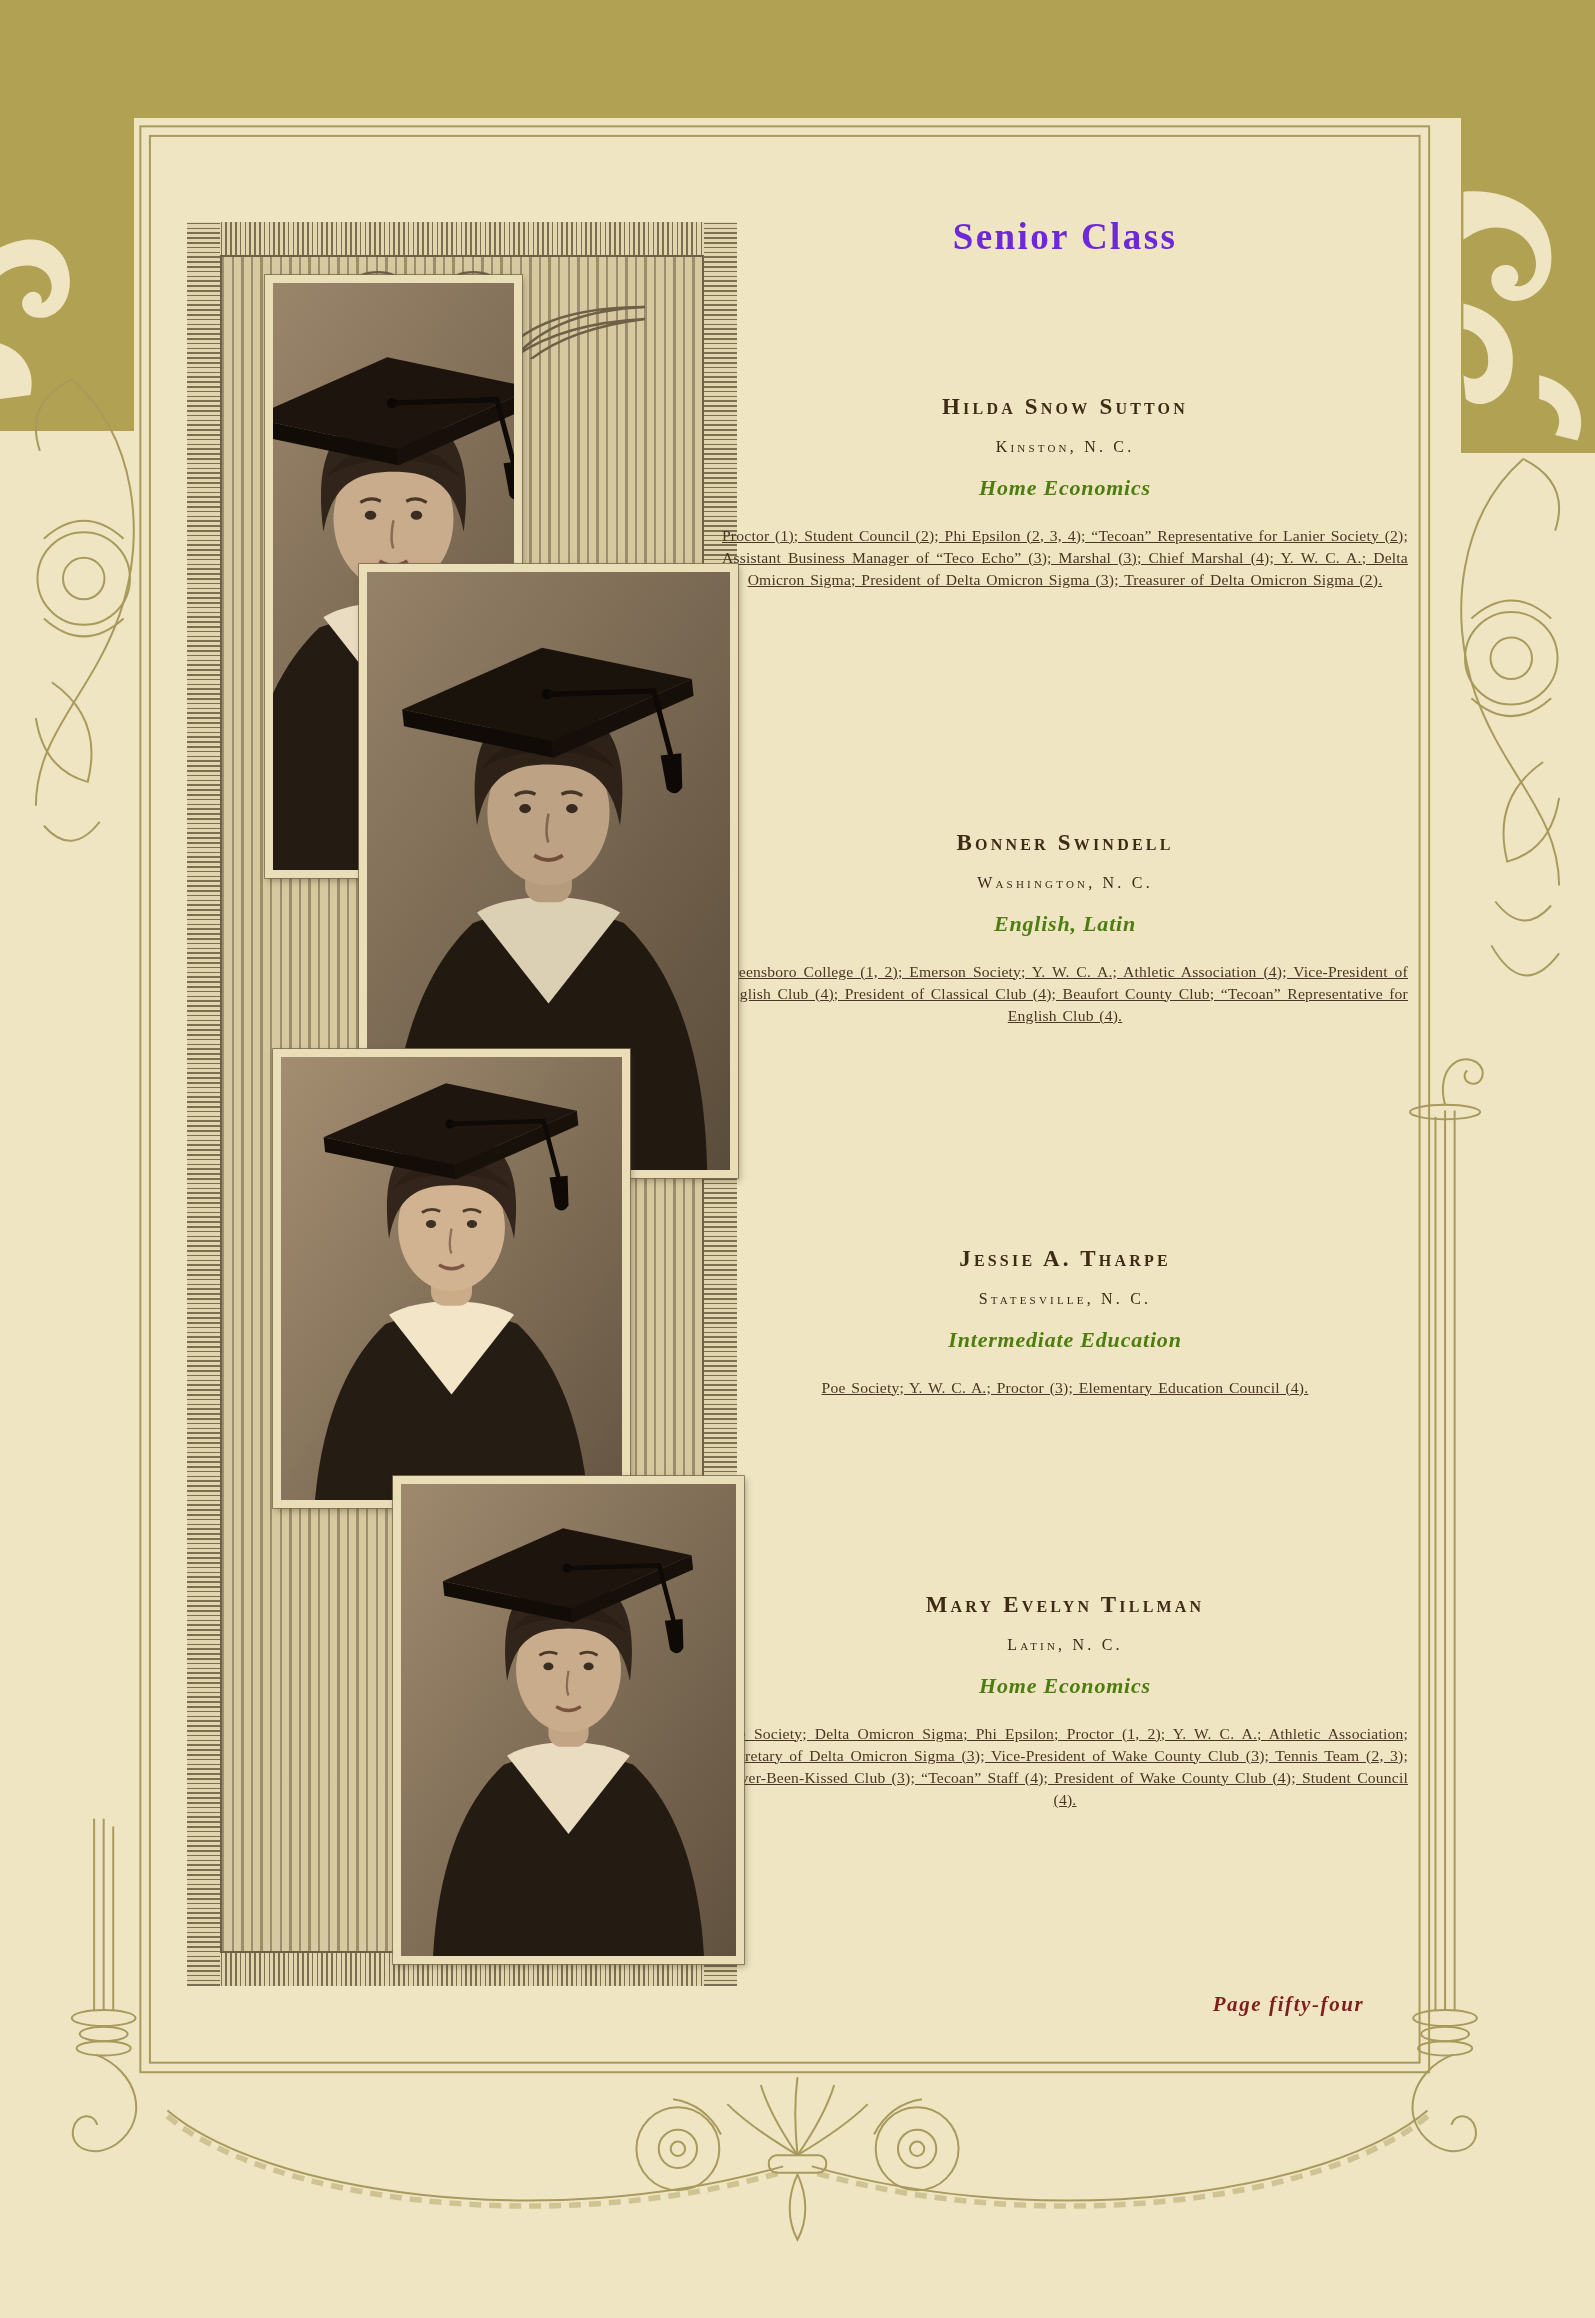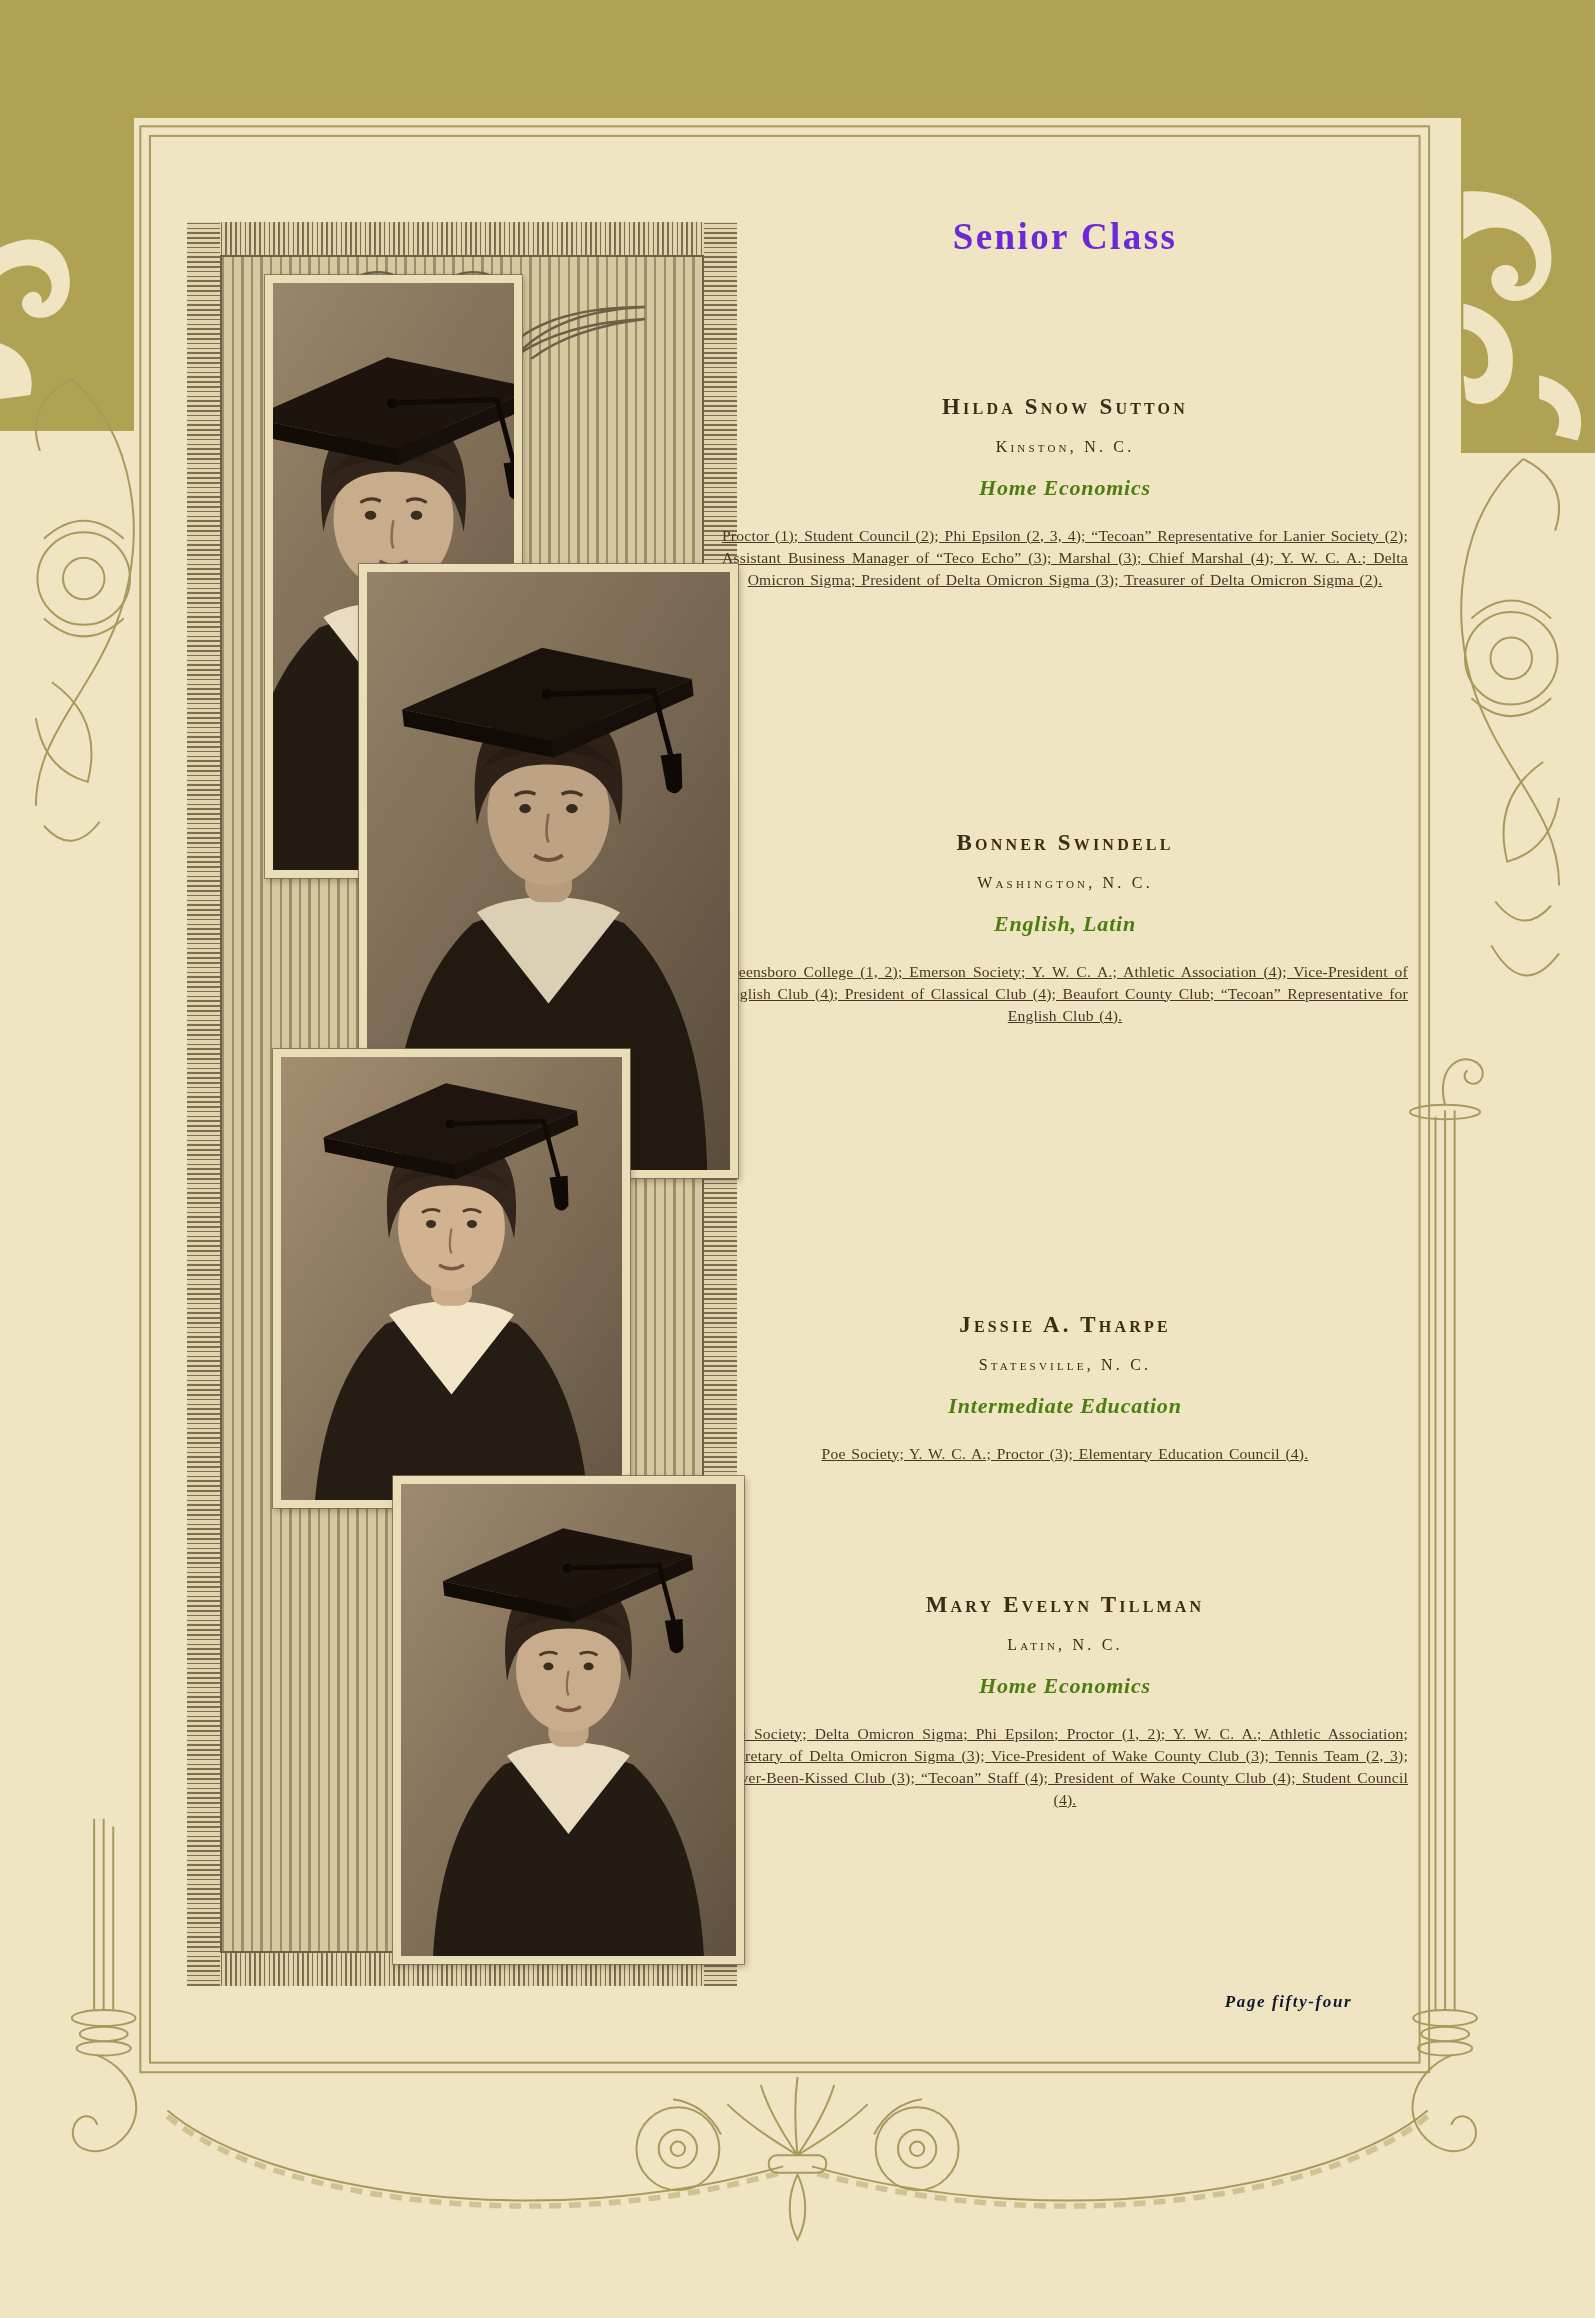--- a/index.html
+++ b/index.html
@@ -35,29 +35,29 @@
   .photo2{left:132px;top:329px;width:363px;height:598px;z-index:3;}
   .photo2 .photo-canvas svg{filter:brightness(.94);}
   .photo3{left:46px;top:814px;width:341px;height:443px;z-index:4;}
   .photo3 .photo-canvas svg{filter:brightness(1.04);}
   .photo4{left:166px;top:1241px;width:335px;height:472px;z-index:5;}
 
   
   .page-title{position:absolute;left:722px;width:686px;top:215px;margin:0;text-align:center;
      font-size:37px;font-weight:700;letter-spacing:2.4px;color:#6d28d9;}
   .entry{position:absolute;left:722px;width:686px;text-align:center;color:#42301c;}
-  .entry-1{top:394px}.entry-2{top:830px}.entry-3{top:1312px}.entry-4{top:1592px}
+  .entry-1{top:394px}.entry-2{top:830px}.entry-3{top:1246px}.entry-4{top:1592px}
   .s-name{font-size:23px;font-weight:600;font-variant:small-caps;letter-spacing:3.2px;color:#3e2b16;}
   .s-loc{margin-top:17.5px;font-size:16px;font-variant:small-caps;letter-spacing:3.2px;color:#3c2a18;}
   .s-major{margin-top:19px;font-size:22px;font-style:italic;font-weight:700;letter-spacing:0.8px;color:#4d7c0f;}
   .s-bio{margin-top:24px;font-size:15.6px;line-height:22px;letter-spacing:0.2px;word-spacing:1.6px;
      text-align:justify;text-align-last:center;color:#493623;text-decoration:underline;}
   .entry-3 .s-bio{padding:0 8px;}
   .page-number{position:absolute;left:1117px;width:343px;top:1992px;text-align:center;
-     font-size:17px;font-style:italic;font-weight:600;letter-spacing:1.6px;color:#0f172a;}
+     font-size:21px;font-style:italic;font-weight:600;letter-spacing:1.6px;color:#7f1d1d;}
 </style>
 </head>
 <body>
 
 <div id="page">
 
   <div class="olive olive-top"></div>
   <div class="olive olive-left"></div>
   <div class="olive olive-right"></div>
 

